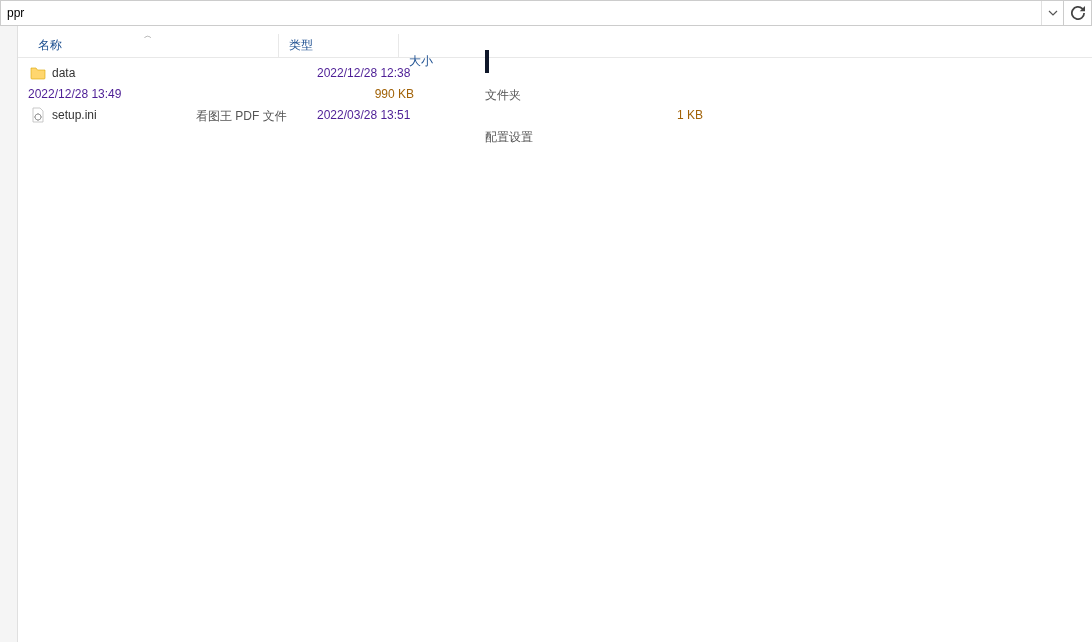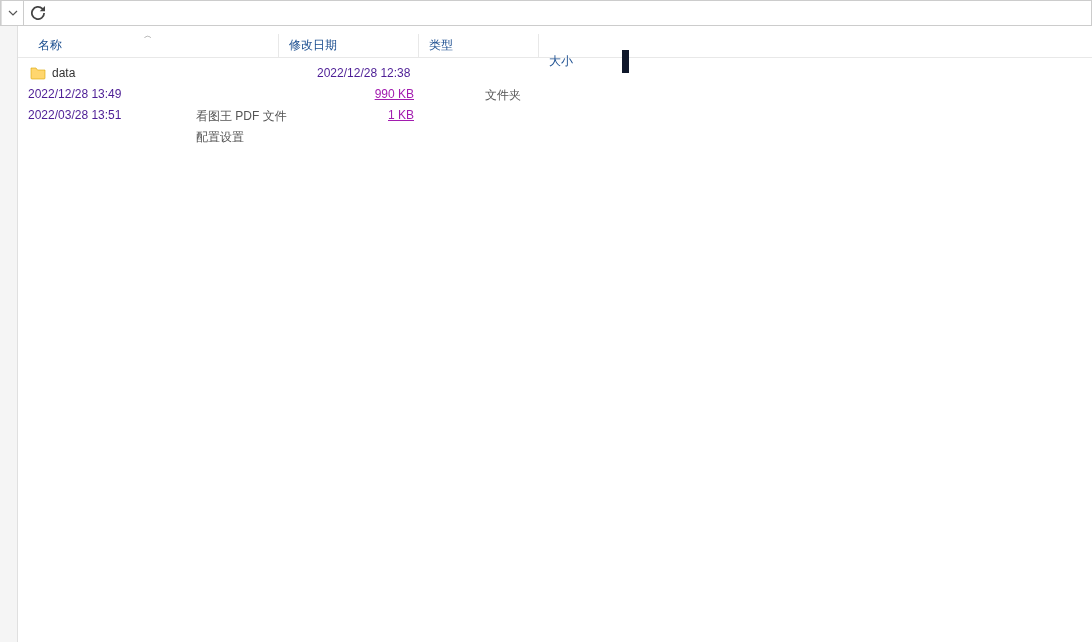--- a/index.html
+++ b/index.html
@@ -74,21 +74,21 @@
       padding: 0 10px;
       color: #1a4d8f;
       font-size: 12px;
       height: 100%;
       display: flex;
       align-items: center;
       border-right: 1px solid #e8e8e8;
       cursor: pointer;
       position: relative;
     }
-    .col:last-child { border-right: 7px solid #0f172a; margin-top: 32px; }
+    .col:last-child { border-right: 4px solid #0f172a; margin-top: 32px; }
     .col-name { width: 261px; padding-left: 20px; justify-content: flex-start; }
     .col-date { width: 140px; }
     .col-type { width: 120px; }
     .col-size { width: 90px; }
     .sort-chevron {
       position: absolute;
       top: -4px;
       left: 50%;
       transform: translateX(-50%);
       font-size: 8px;
@@ -99,54 +99,52 @@
       display: flex;
       height: 21px;
       align-items: center;
       cursor: default;
       gap: 28px;
     }
     .cell { padding: 0 10px; font-size: 12px; color: #333; overflow: hidden; white-space: nowrap; }
     .cell-name { width: 261px; display: flex; align-items: center; padding-left: 12px; gap: 6px; }
     .cell-date { width: 140px; color: #4c1d95; }
     .cell-type { width: 120px; color: #555; margin-top: 45px; }
-    .cell-size { width: 90px; text-align: right; color: #a21caf; text-decoration: underline; }
+    .cell-size { width: 90px; text-align: right; color: #a16207; }
     .icon { width: 16px; height: 16px; flex-shrink: 0; display: inline-flex; align-items: center; justify-content: center; }
     .icon-folder svg { width: 16px; height: 16px; }
     .icon-pdf { background: #c00; color: #fff; font-size: 7px; font-weight: bold; display: inline-flex; align-items: center; justify-content: center; width: 16px; height: 14px; border-radius: 1px; }
     .icon-exe svg { width: 16px; height: 16px; }
     .icon-ini svg { width: 16px; height: 16px; }
   </style>
 </head>
 <body>
 
 <div class="address-bar">
+  <input class="address-input" value="ppr" style="">
   <div class="addr-dropdown">
     <svg width="10" height="10" viewBox="0 0 10 10">
         <path d="M1 3 L5 7 L9 3" stroke="#555" stroke-width="1.2" fill="none"></path>
       </svg>
   </div>
   <div class="refresh-btn">
     <svg width="14" height="14" viewBox="0 0 16 16">
         <path d="M13.65 2.35A8 8 0 1 0 16 8h-2a6 6 0 1 1-1.76-4.24L10 6h6V0l-2.35 2.35z" fill="#444"></path>
       </svg>
   </div>
 </div>
 
 <div class="main">
   <div class="nav-pane"></div>
   <div class="content">
 
     <div class="columns-header">
       <div class="col col-name">
         <span class="sort-chevron">︿</span>
         <span>名称</span>
-      </div>
-      <div class="col col-date">
-        <span>修改日期</span>
       </div>
       <div class="col col-type">
         <span>类型</span>
       </div>
       <div class="col col-size">
         <span>大小</span>
       </div>
     </div>
 
     <div class="file-list" id="file-list">
@@ -165,20 +163,30 @@
   </div>
 
   <div class="row">
     <div class="cell cell-date">2022/12/28 13:49</div>
     <div class="cell cell-type">看图王 PDF 文件</div>
     <div class="cell cell-size">990 KB</div>
   </div>
 
 
   <div class="row">
+    <div class="cell cell-name">
+      <span class="icon icon-ini">
+              <svg viewBox="0 0 16 16">
+                <path d="M3 1h7l3 3v11H3z" fill="#fff" stroke="#bbb" stroke-width="0.8"></path>
+                <circle cx="8" cy="10" r="3" fill="none" stroke="#999" stroke-width="1"></circle>
+                <path d="M8 7v-1M8 14v-1M5 10h-1M12 10h-1" stroke="#999" stroke-width="1"></path>
+              </svg>
+            </span>
+      <span>setup.ini</span>
+    </div>
     <div class="cell cell-date">2022/03/28 13:51</div>
     <div class="cell cell-type">配置设置</div>
     <div class="cell cell-size">1 KB</div>
   </div>
 </div>
 
   </div>
 </div>
 
 </body></html>

